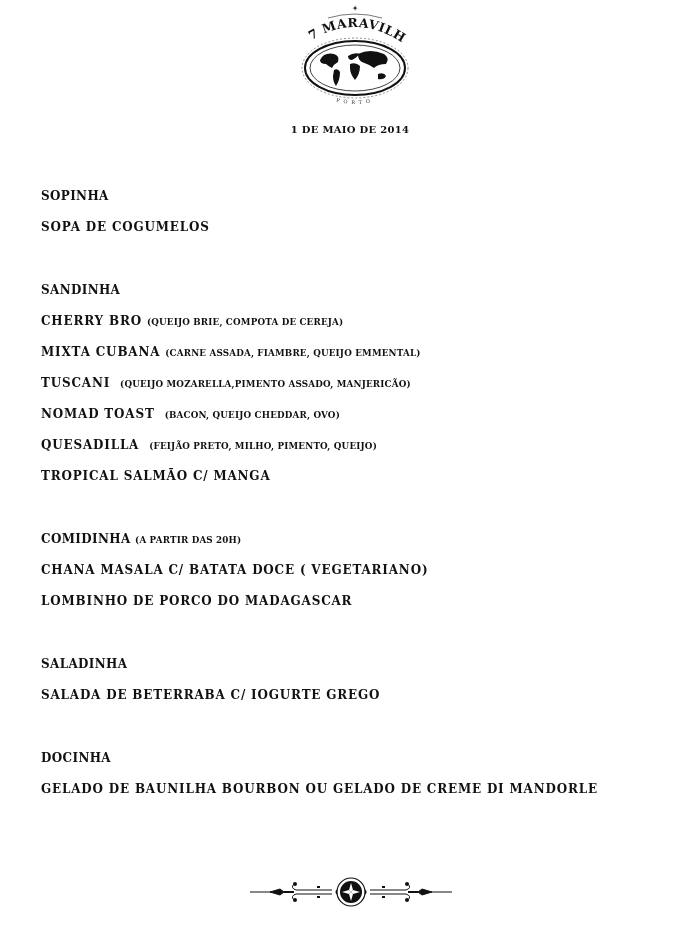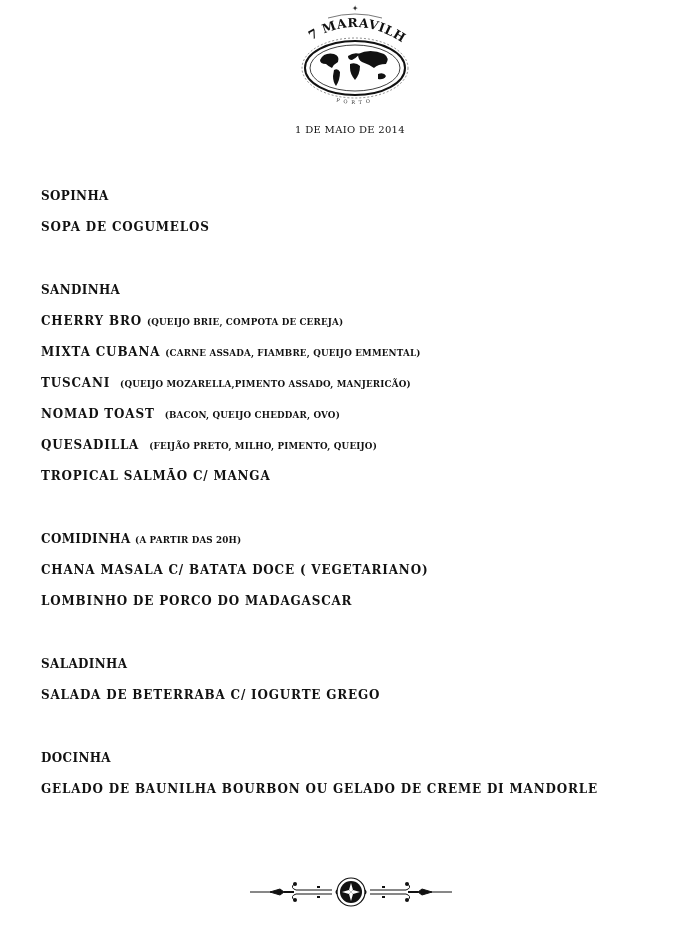--- a/index.html
+++ b/index.html
@@ -1,20 +1,20 @@
 <!DOCTYPE html>
 <html><head>
 <meta charset="utf-8">
 <style>
   html, body { margin: 0; padding: 0; background: #ffffff; }
   body { width: 700px; height: 952px; position: relative; overflow: hidden; color: #111111; }
   .page { position: absolute; left: 0; top: 0; width: 700px; height: 952px; }
   .logo { position: absolute; left: 298px; top: 2px; width: 114px; height: 112px; }
   .date { position: absolute; left: 0; width: 700px; top: 124px; text-align: center;
-          font-family: "DejaVu Serif", serif; font-weight: normal; font-size: 10px; letter-spacing: 0.3px; }
+          font-family: "DejaVu Serif", serif; font-weight: bold; font-size: 10px; letter-spacing: 0.3px; }
   .menu { position: absolute; left: 41px; top: 0; width: 640px; }
   .line { position: absolute; left: 0; white-space: nowrap;
           font-family: "DejaVu Serif", serif; font-weight: bold; font-size: 13px;
           letter-spacing: 0.9px; transform: scaleX(0.92); transform-origin: left center; }
   .line.head { font-size: 13px; letter-spacing: 0.4px; }
   .line .sub { font-size: 9.5px; letter-spacing: 0.2px; }
   .ornament { position: absolute; left: 248px; top: 876px; width: 206px; height: 32px; }
 </style>
 </head>
 <body>

